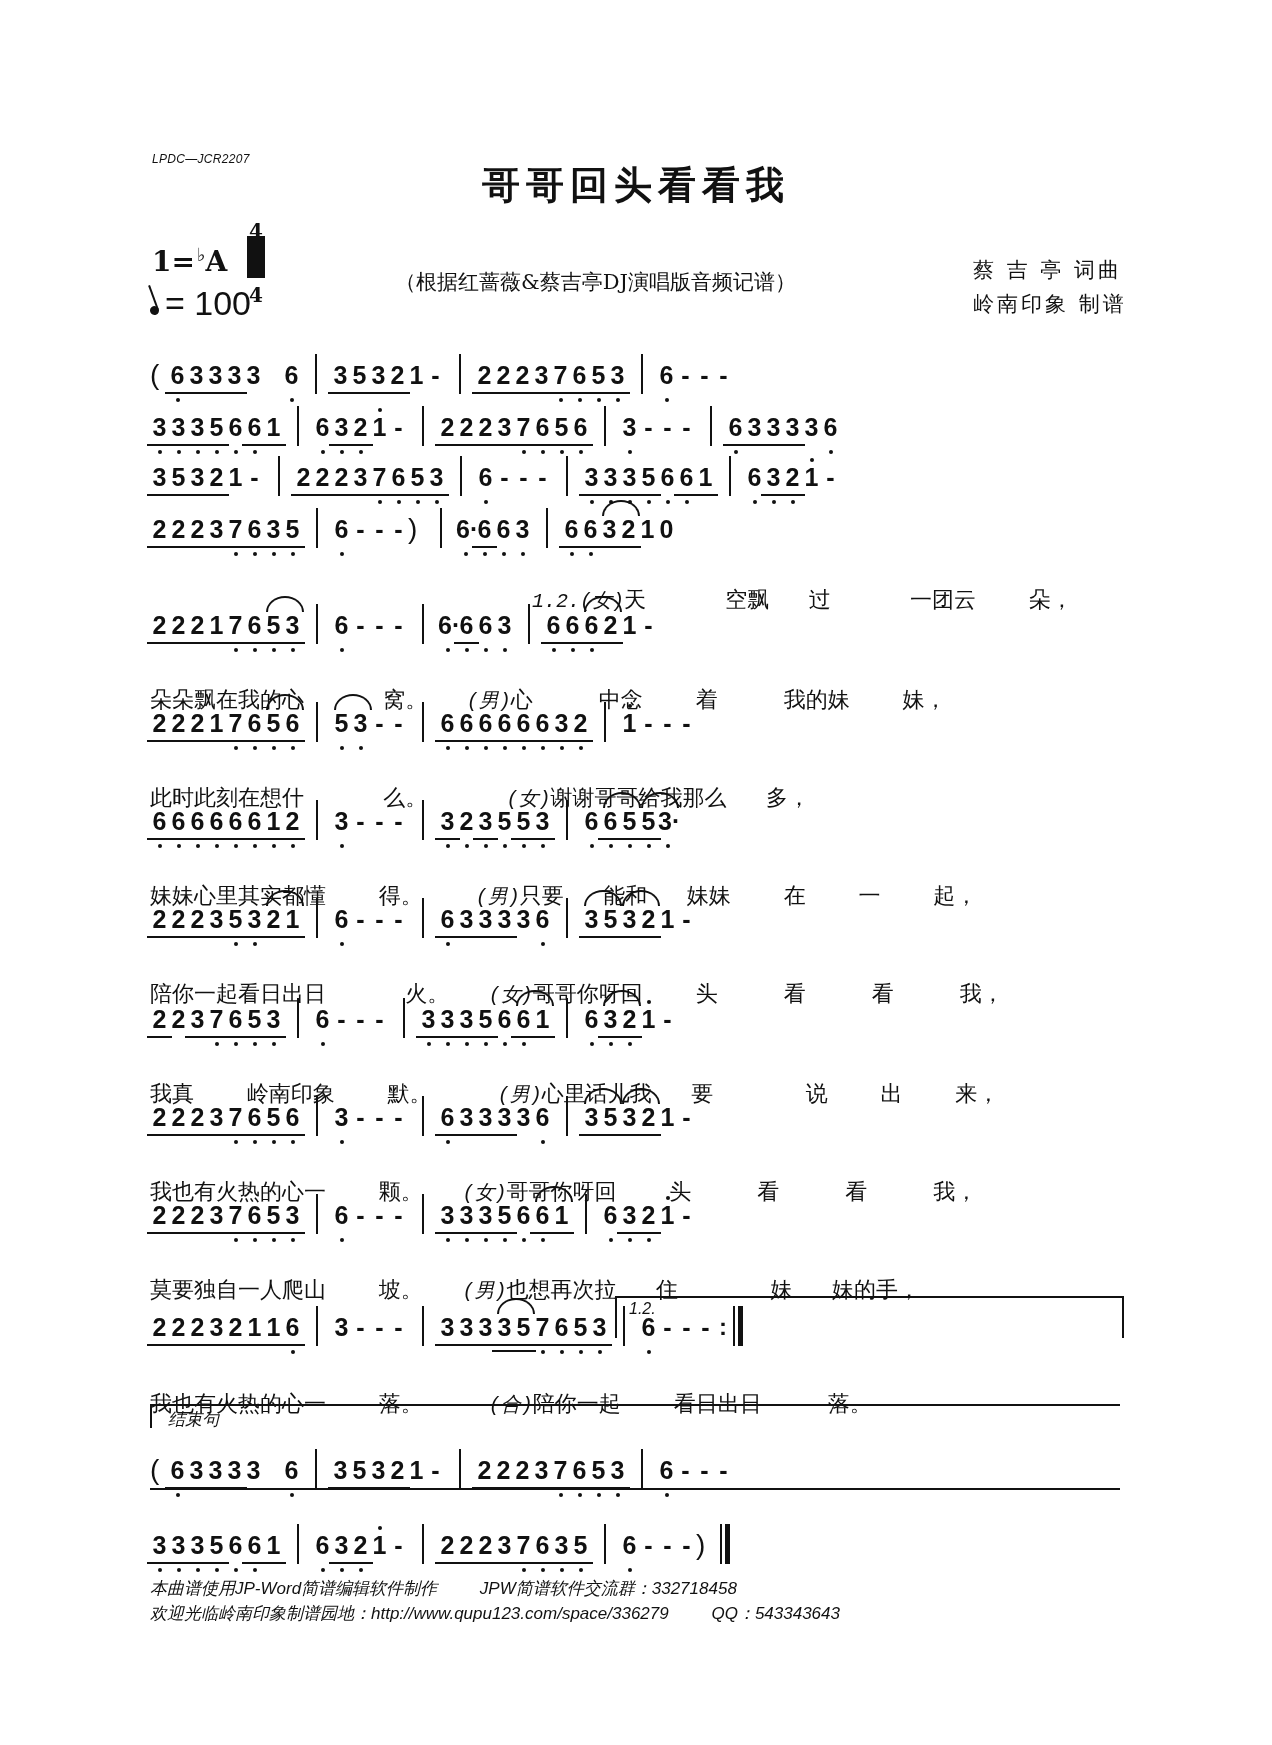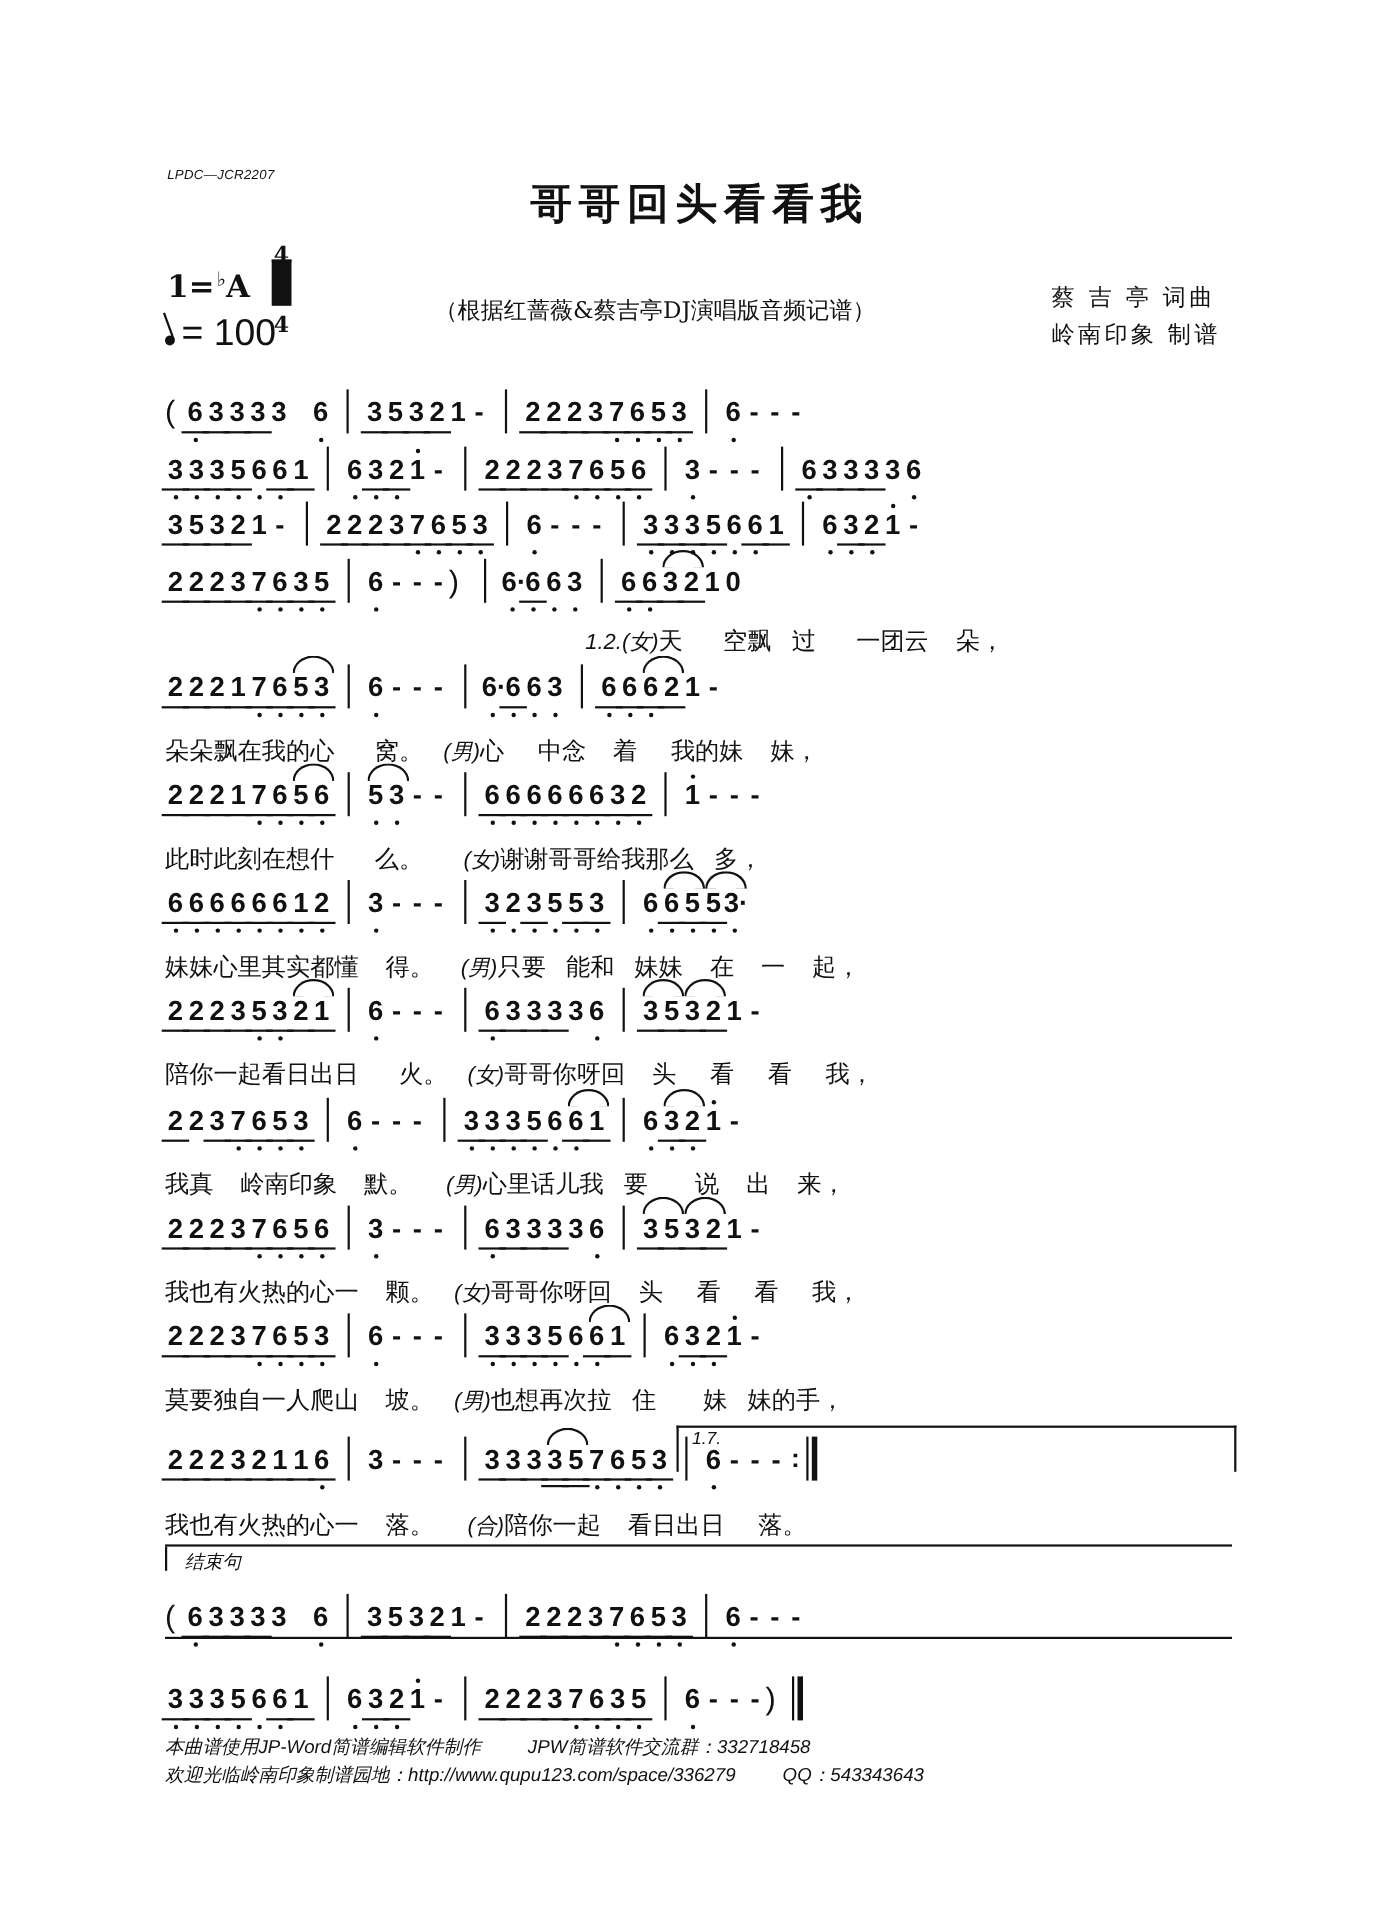--- a/index.html
+++ b/index.html
@@ -11,39 +11,39 @@
          font-size:38px;font-weight:bold;letter-spacing:6px;}
   .key{left:152px;top:222px;font-family:"DejaVu Serif",serif;font-size:28px;font-weight:bold;}
   .key sup{font-size:18px;font-weight:normal;vertical-align:10px;margin-left:2px;}
   .timesig{display:inline-block;vertical-align:middle;text-align:center;font-size:20px;line-height:18px;margin-left:10px;}
   .timesig span{display:block;}
   .timesig .bar{border-top:2px solid #111;width:18px;margin:2px auto;}
   .tempo{left:150px;top:284px;font-size:34px;}
   .tempo .note{display:inline-block;width:9px;height:9px;border-radius:50%;background:#111;position:relative;margin-right:6px;transform:rotate(-20deg);}
   .tempo .note:after{content:"";position:absolute;right:0;bottom:4px;width:2px;height:26px;background:#111;}
   .subtitle{left:395px;top:268px;font-family:"DejaVu Serif",serif;font-size:21px;}
-  .credit{font-family:"DejaVu Serif",serif;font-size:21px;letter-spacing:3px;}
+  .credit{font-family:"DejaVu Serif",serif;font-size:21px;letter-spacing:3px;margin-left:17px;}
   .credit1{left:956px;top:256px;}
   .credit2{left:956px;top:290px;}
 
   .row{position:absolute;left:150px;height:60px;display:flex;align-items:flex-start;}
   .tok{position:relative;display:inline-block;width:19px;text-align:center;font-size:25px;font-weight:bold;line-height:30px;height:50px;}
   .tok.sp{width:19px;}
   .tok.dash{font-weight:bold;}
   .tok.u1:after{content:"";position:absolute;left:-3px;right:-3px;top:32px;border-top:2px solid #111;}
   .tok.u2:after{content:"";position:absolute;left:-3px;right:-3px;top:32px;height:4px;border-top:2px solid #111;border-bottom:2px solid #111;}
   .tok.d:before{content:"";position:absolute;left:50%;width:4px;height:4px;margin-left:-2px;border-radius:50%;background:#111;top:38px;}
   .tok.h:before{content:"";position:absolute;left:50%;width:4px;height:4px;margin-left:-2px;border-radius:50%;background:#111;top:-4px;}
   .slur{position:absolute;top:-14px;height:14px;border:2px solid #111;border-bottom:none;border-radius:50% 50% 0 0/100% 100% 0 0;}
   .bar{display:inline-block;width:2px;height:40px;background:#111;margin:0 14px;position:relative;top:-6px;}
   .paren{display:inline-block;font-size:28px;line-height:30px;width:18px;}
   .endbar{display:inline-block;height:40px;border-left:2px solid #111;border-right:5px solid #111;width:3px;margin-left:6px;position:relative;top:-6px;}
   .repeat{display:inline-block;font-size:24px;font-weight:bold;line-height:30px;margin-left:4px;}
 
-  .lyr{position:absolute;left:150px;font-family:Liberation Sans, sans-serif;font-size:22px;white-space:pre;letter-spacing:0;}
+  .lyr{position:absolute;left:150px;font-family:Liberation Mono, monospace;font-size:22px;white-space:pre;letter-spacing:0;margin-top:17px;}
   .lyr .role{font-style:italic;font-size:20px;}
 
   .volta{position:absolute;border-top:2px solid #111;border-left:2px solid #111;border-right:2px solid #111;}
   .volta span{position:absolute;left:12px;top:2px;font-style:italic;font-size:16px;}
   .endlabel{position:absolute;left:150px;top:1404px;width:970px;border-top:2px solid #111;}
   .endlabel span{position:absolute;left:18px;top:2px;font-style:italic;font-size:17px;}
   .endlabel:before{content:"";position:absolute;left:0;top:0;height:22px;border-left:2px solid #111;}
   .hline{position:absolute;left:150px;width:970px;border-top:2px solid #111;}
 
   .footer{left:150px;font-size:17px;font-style:italic;}
@@ -499,21 +499,21 @@
     <div class="lyr" style="top: 766px;"><span>此时此刻在想什      么。      </span><span class="role">(女)</span><span>谢谢哥哥给我那么   多，</span></div>
     <div class="lyr" style="top: 864px;"><span>妹妹心里其实都懂    得。    </span><span class="role">(男)</span><span>只要   能和   妹妹    在    一    起，</span></div>
     <div class="lyr" style="top: 962px;"><span>陪你一起看日出日      火。   </span><span class="role">(女)</span><span>哥哥你呀回    头     看     看     我，</span></div>
     <div class="lyr" style="top: 1062px;"><span>我真    岭南印象    默。     </span><span class="role">(男)</span><span>心里话儿我   要       说    出    来，</span></div>
     <div class="lyr" style="top: 1160px;"><span>我也有火热的心一    颗。   </span><span class="role">(女)</span><span>哥哥你呀回    头     看     看     我，</span></div>
     <div class="lyr" style="top: 1258px;"><span>莫要独自一人爬山    坡。   </span><span class="role">(男)</span><span>也想再次拉   住       妹   妹的手，</span></div>
     <div class="lyr" style="top: 1372px;"><span>我也有火热的心一    落。     </span><span class="role">(合)</span><span>陪你一起    看日出日     落。</span></div>
   </div>
 
 <div class="volta" style="left:615px;top:1296px;width:505px;height:40px;">
-  <span>1.7.</span>
+  <span>1.2.</span>
 </div>
 <div class="endlabel">
   <span>结束句</span>
 </div>
 <div class="hline" style="top:1488px;"></div>
 
 <div class="abs footer" style="top:1577px;">
   <span>本曲谱使用JP-Word简谱编辑软件制作</span>
   <span>JPW简谱软件交流群：332718458</span>
 </div>

